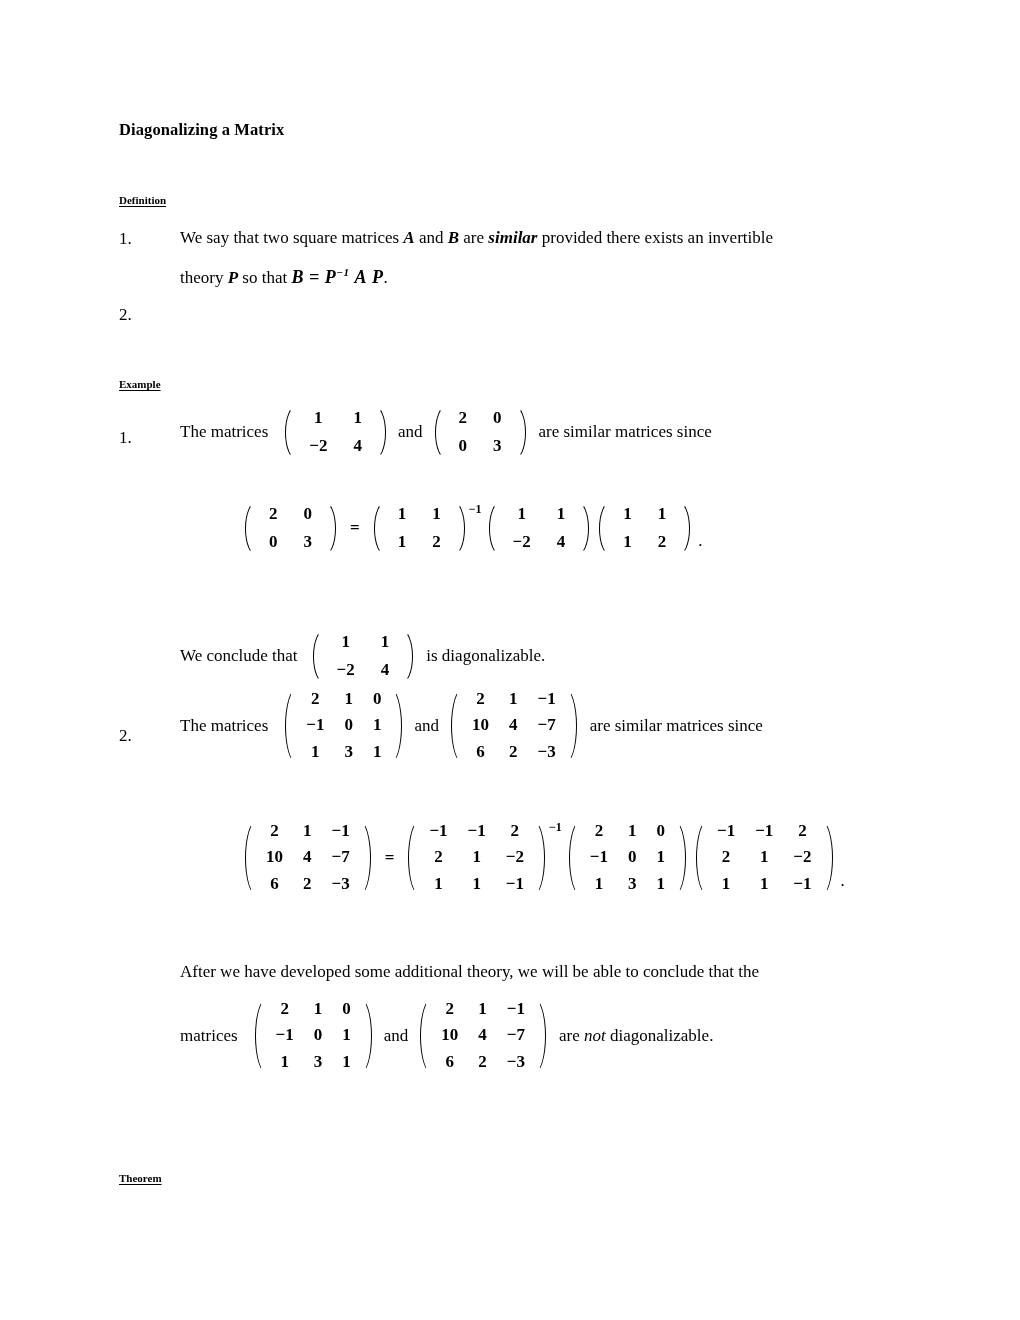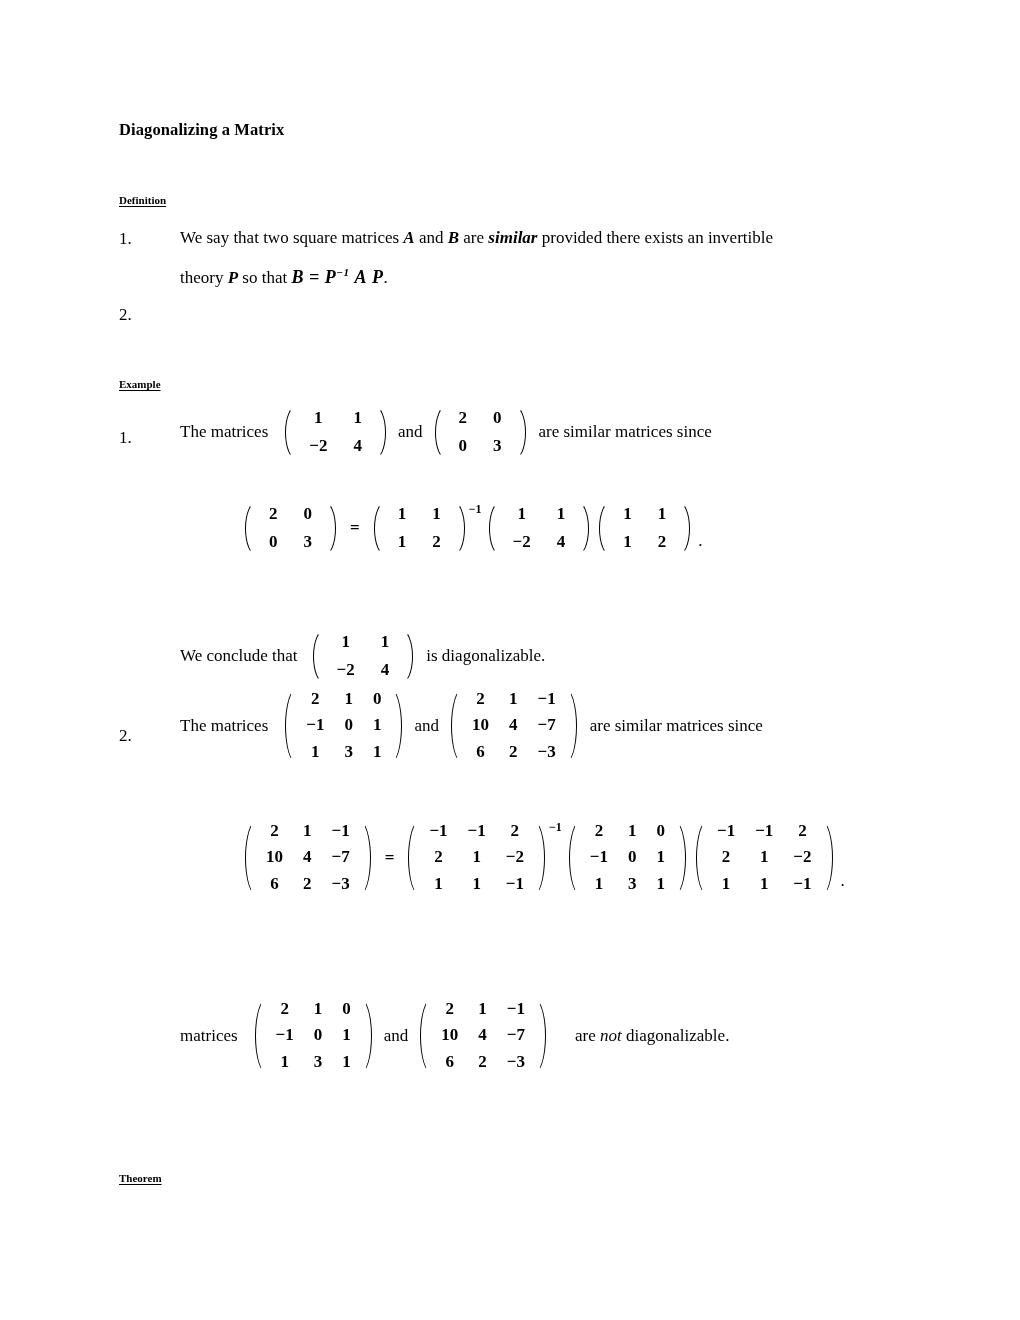--- a/index.html
+++ b/index.html
@@ -422,20 +422,21 @@
           <span class="mcell">1</span>
           <span class="mcell">1</span>
           <span class="mcell">−1</span>
         </span>
       </span>
       <span class="paren r"></span>
     </span>
     <span class="period">.</span>
   </div>
 
+  <div class="abs body-text" style="left:180px; top:963px;">After we have developed some additional theory, we will be able to conclude that the</div>
 
   <div class="abs mrow" style="left:180px; top:996px;">
     <span class="lead">matrices</span>
     <span style="width:12px"></span>
     <span class="matrix m3">
       <span class="paren l"></span>
       <span class="mbody">
         <span class="mline">
           <span class="mcell">2</span>
           <span class="mcell">1</span>
@@ -469,18 +470,18 @@
           <span class="mcell">−7</span>
         </span>
         <span class="mline">
           <span class="mcell">6</span>
           <span class="mcell">2</span>
           <span class="mcell">−3</span>
         </span>
       </span>
       <span class="paren r"></span>
     </span>
-    <span class="lead" style="margin-left:24px"><span>are </span><em class="it">not</em><span> diagonalizable.</span></span>
+    <span class="lead" style="margin-left:8px"><span>are </span><em class="it">not</em><span> diagonalizable.</span></span>
   </div>
 
   <div class="abs section-head" style="left:119px; top:1172px;">Theorem</div>
 
 </div>
 
 </body></html>

